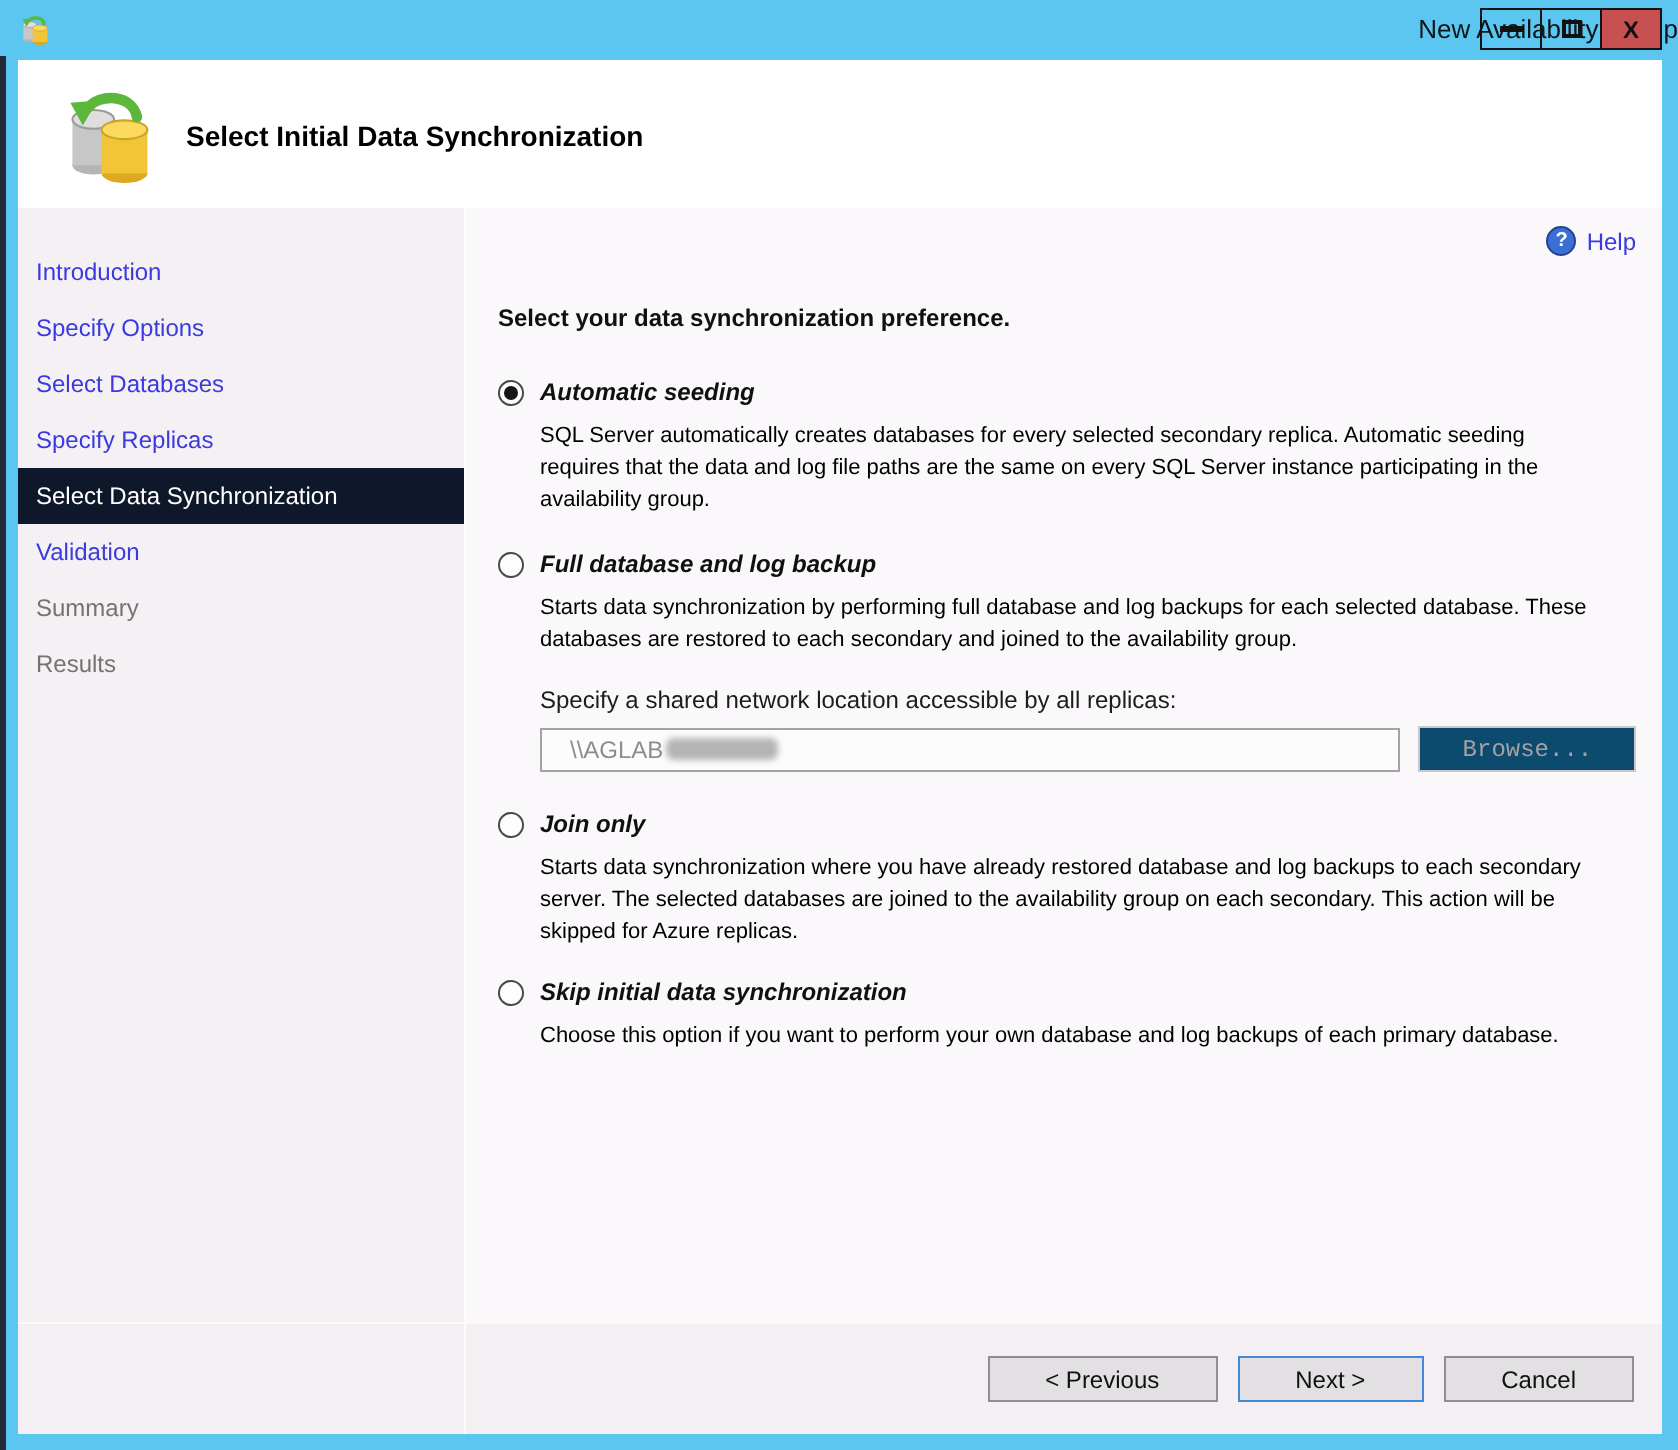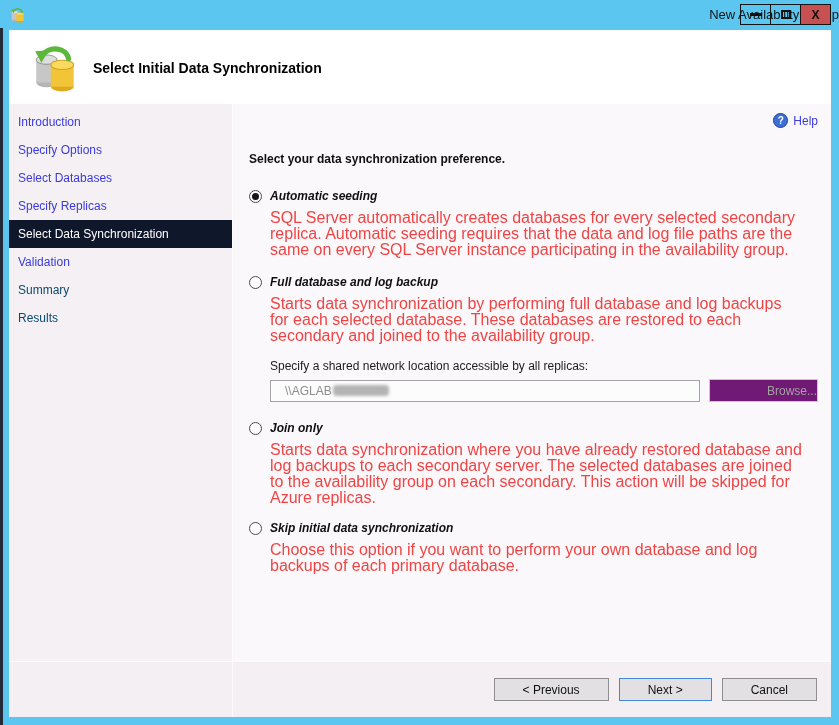--- a/index.html
+++ b/index.html
@@ -48,29 +48,29 @@
   .header-title {
     position: absolute; left: 84px; top: 30px;
     font-size: 14px; font-weight: bold; color: #000;
   }
   
   .body {
     position: absolute; top: 104px; left: 9px; right: 8px; bottom: 64px;
     display: flex;
   }
   .sidebar {
-    width: 223px; background: #f4f0f3; padding-top: 4px; flex: none;
+    width: 223px; background: #f4f0f3; padding-top: 18px; flex: none;
   }
   .sidebar-item {
     height: 28px; line-height: 28px; padding-left: 9px;
     font-size: 12px; color: #3A3ADF; cursor: pointer;
     white-space: nowrap;
   }
   .sidebar-item.active { background: #0f172a; color: #ffffff; }
-  .sidebar-item.disabled { color: #0c4a6e; cursor: default; }
+  .sidebar-item.disabled { color: #737373; cursor: default; }
   .main {
     flex: 1; background: #faf8fa; border-left: 1px solid #fdfdfd;
     padding: 0 13px 0 16px; position: relative; overflow: hidden;
   }
   .help-row {
     margin-top: 9px; display: flex; justify-content: flex-end;
     align-items: center; gap: 5px;
   }
   .help-icon {
     width: 15px; height: 15px; border-radius: 50%;
@@ -84,41 +84,41 @@
   .radio {
     width: 13px; height: 13px; border: 1px solid #4a4a4a; border-radius: 50%;
     background: #fdfdfd; position: relative; flex: none; cursor: pointer;
   }
   .radio.checked::after {
     content: ""; position: absolute; left: 2px; top: 2px; right: 2px; bottom: 2px;
     border-radius: 50%; background: #151515;
   }
   .opt-label { font-size: 12px; font-weight: bold; color: #101010; cursor: pointer; font-style: italic; }
   .opt-desc {
-    margin: 7px 16px 0 21px; font-size: 16px; line-height: 16px;
-    color: #ef4444; max-width: 572px;
+    margin: 7px 16px 0 21px; font-size: 11px; line-height: 16px;
+    color: #000000; max-width: 572px;
   }
   .opt1 { margin-top: 23px; }
   .opt2 { margin-top: 17px; }
   .opt3 { margin-top: 19px; }
   .opt4 { margin-top: 15px; }
   .share-label { margin: 15px 0 0 21px; font-size: 12px; color: #1c1c1c; }
   .share-row { margin: 6px 0 0 21px; display: flex; gap: 9px; align-items: center; }
   .share-input {
     width: 432px; height: 22px; border: 1px solid #a5a2a5; background: #fdfcfd;
     display: flex; align-items: center; padding: 0 14px;
     font-size: 12px; color: #8d8d8d; overflow: hidden;
   }
   .redacted-blur {
     display: inline-block; width: 56px; height: 11px; margin-left: 1px;
     background: #b4b4b4; border-radius: 4px; filter: blur(1.6px);
   }
   .browse-btn {
-    width: 109px; height: 23px; border: 1px solid #cbc7cb; background: #701a75;
-    color: #a5a1a5; font-size: 12px; font-family: Liberation Sans, sans-serif; text-align: right;
+    width: 109px; height: 23px; border: 1px solid #cbc7cb; background: #0c4a6e;
+    color: #a5a1a5; font-size: 12px; font-family: Liberation Mono, monospace;
   }
   
   .footer {
     position: absolute; left: 9px; right: 8px; bottom: 8px; height: 56px;
     background: #f3eff2; border-top: 1px solid #fcfbfc;
     display: flex; align-items: center; justify-content: flex-end;
     gap: 10px; padding-right: 14px;
   }
   .footer-divider { position: absolute; left: 223px; top: 0; bottom: 0; width: 1px; background: #fcfbfc; }
   .btn {

